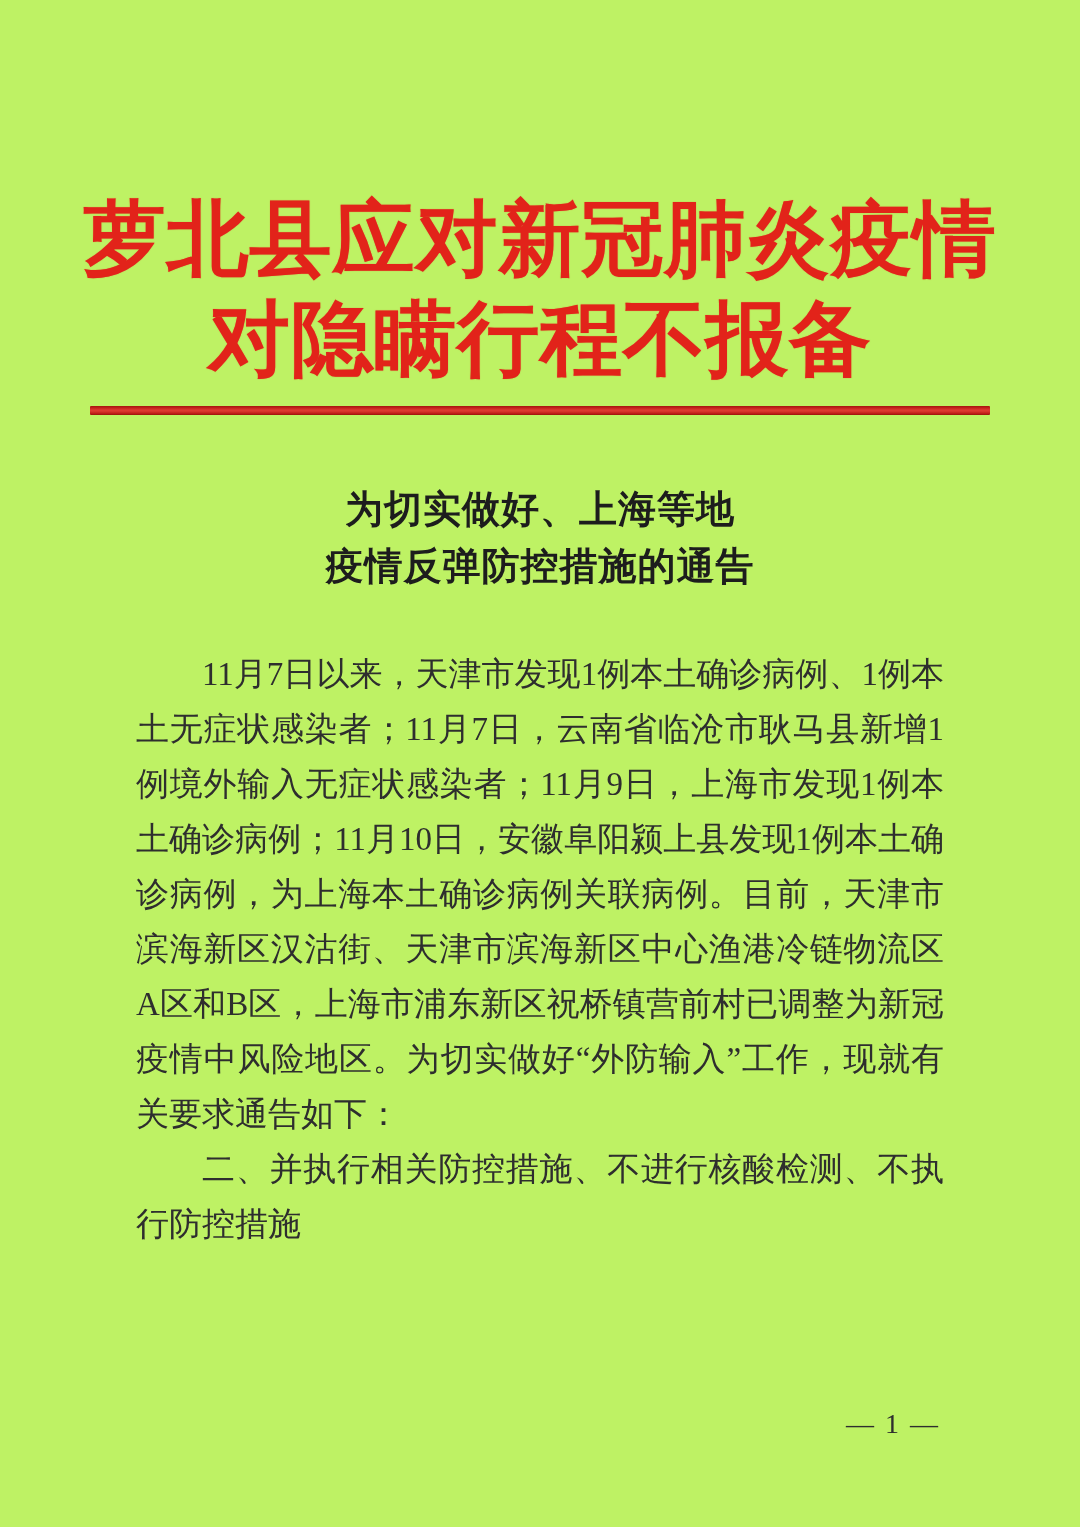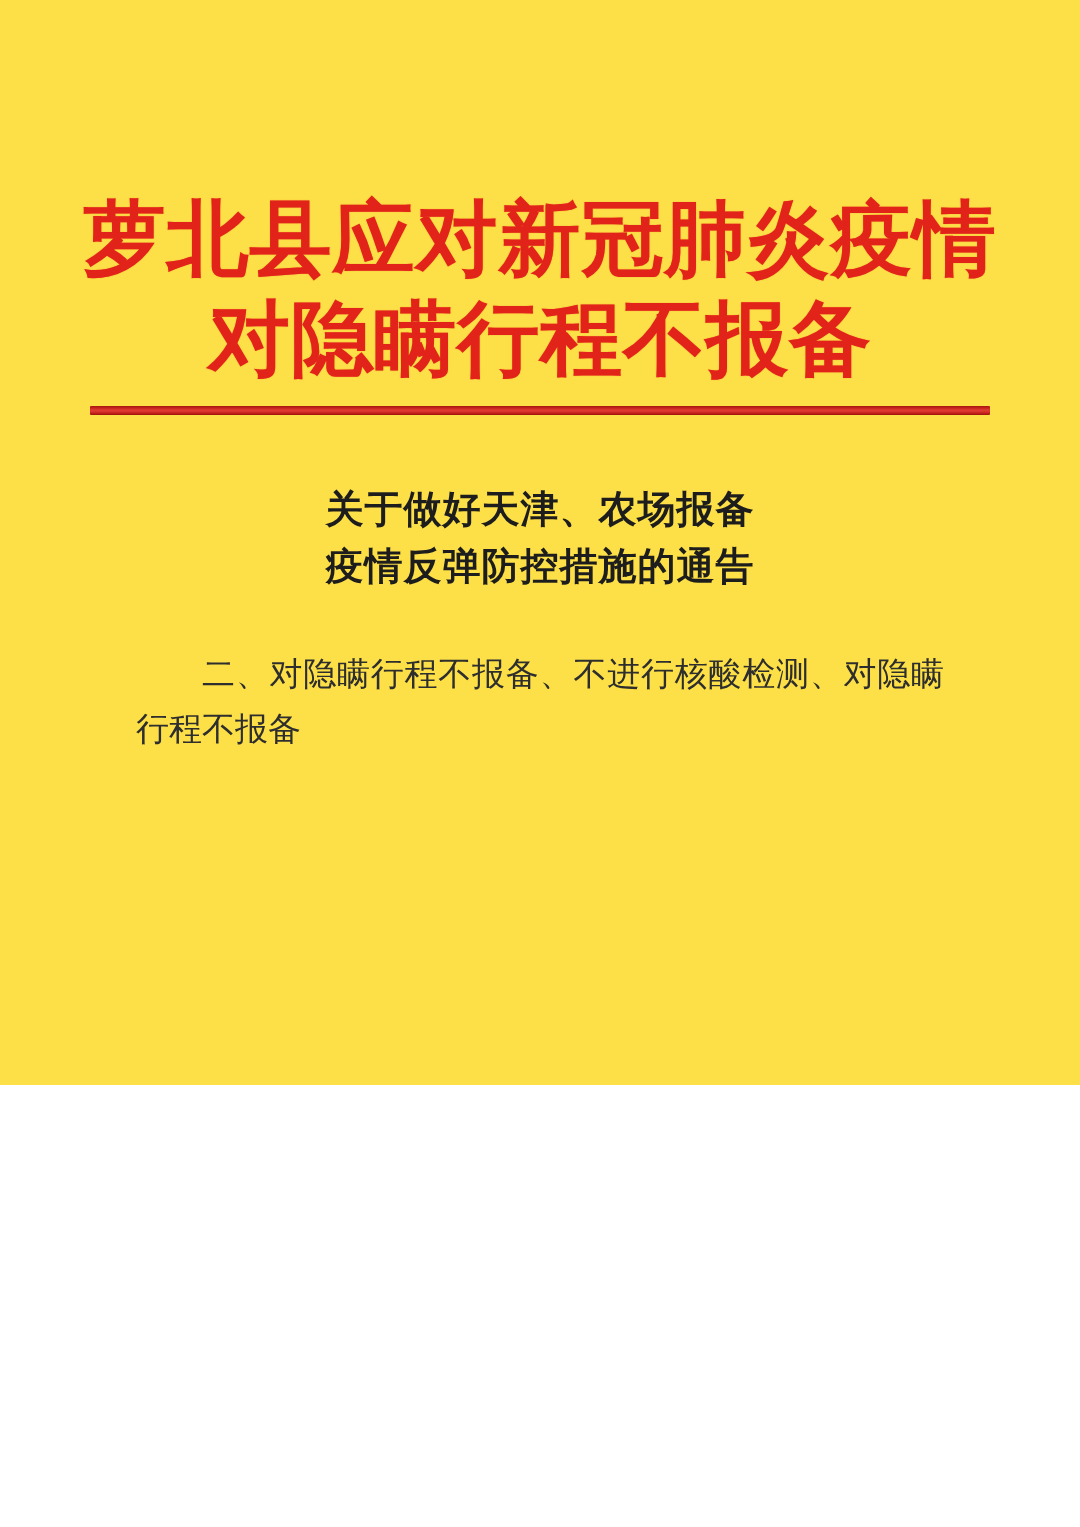--- a/index.html
+++ b/index.html
@@ -4,23 +4,23 @@
 <style>
   * { margin: 0; padding: 0; box-sizing: border-box; }
 
   html, body {
     background: #ffffff;
   }
 
   .page {
     position: relative;
     width: 1080px;
-    height: 1085px;
+    height: 1527px;
     margin: 0 auto;
-    background: #fde047;
+    background: #bef264;
     overflow: hidden;
     font-family: "Liberation Serif", "DejaVu Serif", serif;
     color: #2b2b2b;
   }
 
   
   .letterhead {
     margin-top: 190px;
     text-align: center;
     color: #e2231a;
@@ -90,23 +90,24 @@
 <div class="page">
 
   <div class="letterhead">
     <div>萝北县应对新冠肺炎疫情</div>
     <div>对隐瞒行程不报备</div>
   </div>
 
   <div class="red-rule"></div>
 
   <h1 class="doc-title">
-    <span>关于做好天津、农场报备</span><br>
+    <span>为切实做好、上海等地</span><br>
     <span>疫情反弹防控措施的通告</span>
   </h1>
 
   <div class="body-text">
-    <p>二、对隐瞒行程不报备、不进行核酸检测、对隐瞒行程不报备</p>
+    <p>11月7日以来，天津市发现1例本土确诊病例、1例本土无症状感染者；11月7日，云南省临沧市耿马县新增1例境外输入无症状感染者；11月9日，上海市发现1例本土确诊病例；11月10日，安徽阜阳颍上县发现1例本土确诊病例，为上海本土确诊病例关联病例。目前，天津市滨海新区汉沽街、天津市滨海新区中心渔港冷链物流区A区和B区，上海市浦东新区祝桥镇营前村已调整为新冠疫情中风险地区。为切实做好“外防输入”工作，现就有关要求通告如下：</p>
+    <p>二、并执行相关防控措施、不进行核酸检测、不执行防控措施</p>
   </div>
 
   <div class="page-number">— 1 —</div>
 
 </div>
 
 </body></html>

